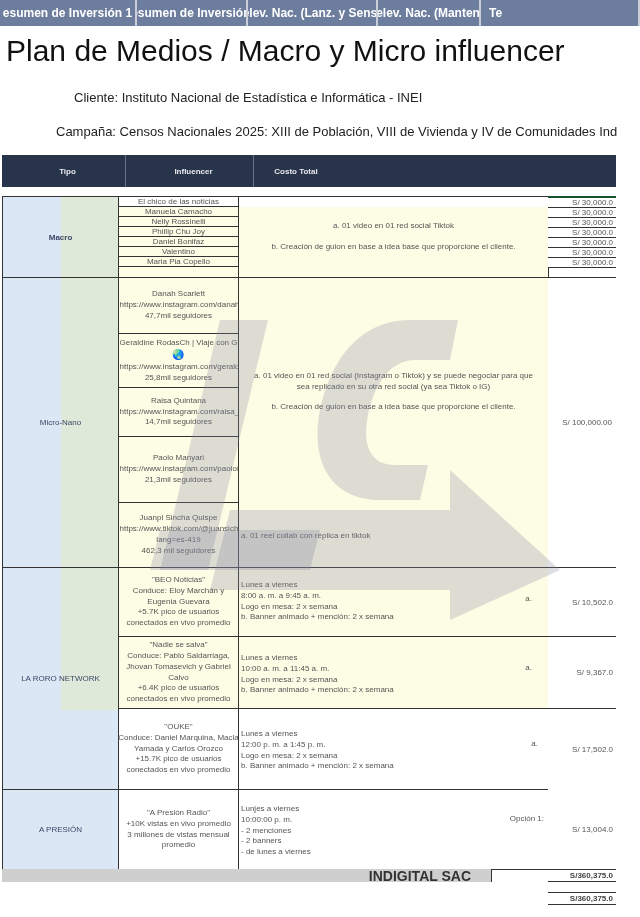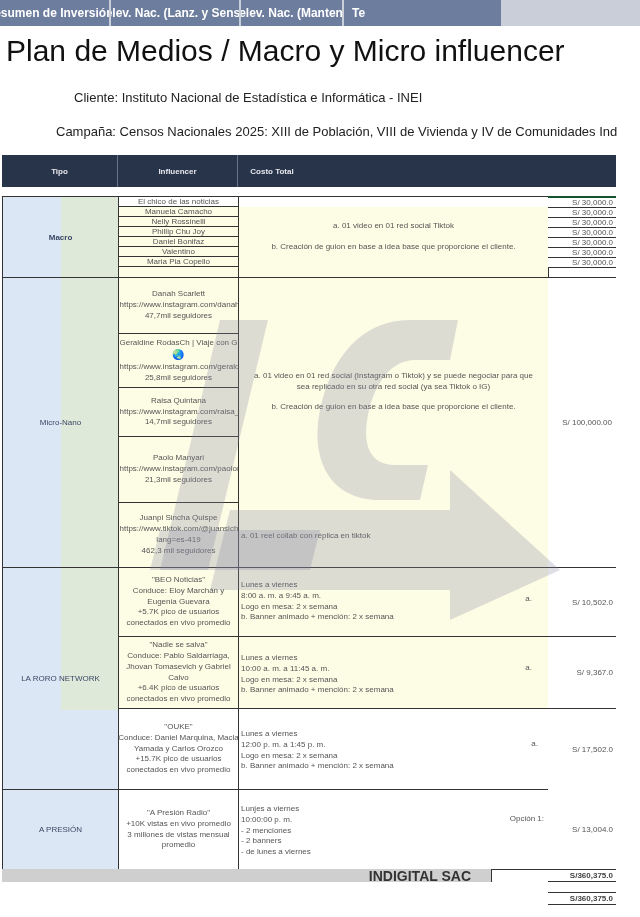--- a/index.html
+++ b/index.html
@@ -7,21 +7,21 @@
   body { font-family: "Liberation Sans", sans-serif; color: #444; position: relative; }
 
   .tabs { position: absolute; top: 0; left: 0; width: 640px; height: 26px; background: #c9ced8; display: flex; }
   .tab { height: 26px; background: #6d7d9e; color: #fff; font-weight: bold; font-size: 12px; display: flex; align-items: center; justify-content: center; border-right: 2px solid #c9ced8; white-space: nowrap; overflow: hidden; }
 
   .title { position: absolute; top: 34px; left: 6px; font-size: 30px; color: #111; white-space: nowrap; text-align: right; }
   .client { position: absolute; top: 90px; left: 74px; font-size: 13px; color: #222; white-space: nowrap; }
   .campaign { position: absolute; top: 124px; left: 56px; font-size: 13px; color: #222; white-space: nowrap; }
 
   .hdr { position: absolute; top: 155px; left: 2px; height: 32px; width: 614px; background: #28344a; display: flex; }
-  .hdr div { color: #e8e8ee; font-size: 8px; font-weight: bold; display: flex; align-items: center; justify-content: center; border-right: 1px solid #6a7286; }
+  .hdr div { color: #e8e8ee; font-size: 8px; font-weight: bold; display: flex; align-items: center; justify-content: center; border-right: 1px solid #6a7286; margin-left: 8px; }
 
   .cell { position: absolute; border: 1px solid #333; font-size: 8px; color: #555; }
   .tipo { background: linear-gradient(to right, #dce7f5 0 50%, #dfe9d9 50% 100%); display: flex; align-items: center; justify-content: center; color: #3a4766; }
   .tipo.blue { background: #dce7f5; }
   .yellow { background: #fdfde6; }
   .white { background: #fff; }
   .center { display: flex; flex-direction: column; align-items: center; justify-content: center; text-align: center; line-height: 1.35; }
   .left { display: flex; flex-direction: column; justify-content: center; padding-left: 2px; line-height: 1.35; }
   .money { display: flex; align-items: center; justify-content: flex-end; padding-right: 3px; color: #555; }
 
@@ -30,20 +30,21 @@
 
   .sumbar { position: absolute; left: 2px; width: 490px; height: 13px; background: #cfcfcf; display: flex; align-items: center; justify-content: flex-end; padding-right: 20px; font-weight: bold; font-size: 14px; color: #333; border-right: 1px solid #333; }
   .sumval { position: absolute; left: 548px; width: 68px; height: 13px; background: #fff; border-top: 1px solid #333; border-bottom: 1px solid #333; font-size: 8px; font-weight: bold; display: flex; align-items: center; justify-content: flex-end; padding-right: 3px; color: #444; }
 
   .watermark { position: absolute; pointer-events: none; }
 </style>
 </head>
 <body>
 
 <div class="tabs">
+  <div class="tab" style="width:137px">esumen de Inversión 1</div>
   <div class="tab" style="width:111px">Resumen de Inversión 2</div>
   <div class="tab" style="width:130px">Telev. Nac. (Lanz. y Sensi.)</div>
   <div class="tab" style="width:103px">Telev. Nac. (Manten.)</div>
   <div class="tab" style="width:159px;justify-content:flex-start;padding-left:8px">Te</div>
 </div>
 
 <div class="title">Plan de Medios  / Macro y Micro influencer</div>
 <div class="client">Cliente: Instituto Nacional de Estadística e Informática - INEI</div>
 <div class="campaign">Campaña: Censos Nacionales 2025: XIII de Población, VIII de Vivienda y IV de Comunidades Ind</div>
 

